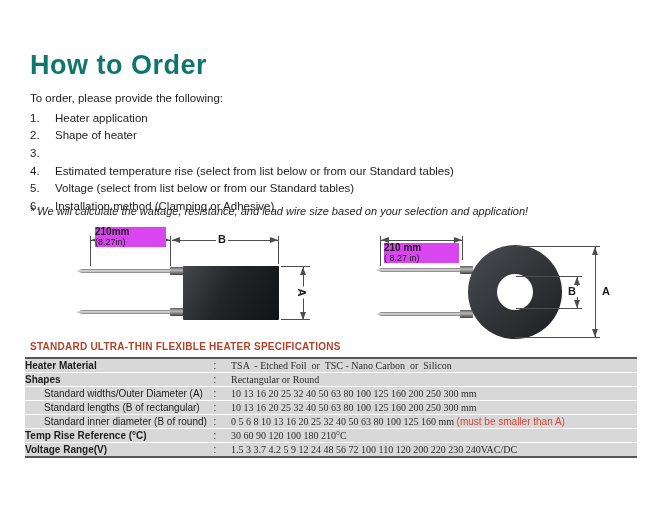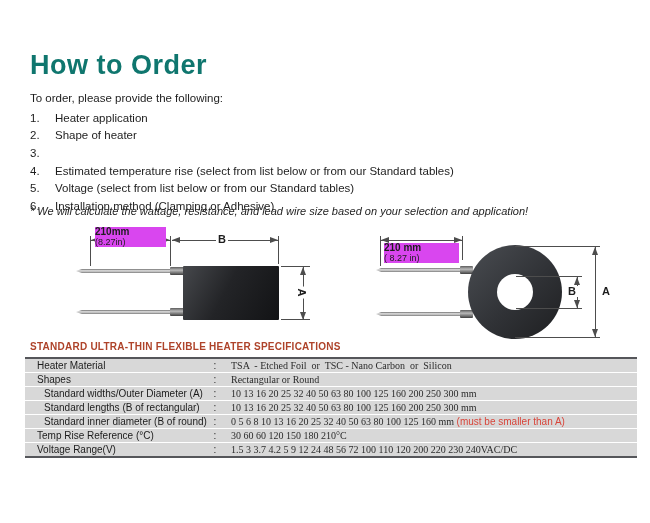--- a/index.html
+++ b/index.html
@@ -40,21 +40,21 @@
   .ferrule{position:absolute;width:14px;height:8px;border-radius:1px;
     background:linear-gradient(to bottom,#5c5c5c,#b9b9b9 40%,#3f3f3f);}
 
   
   .spec-title{left:30px;top:341px;font-size:10px;font-weight:700;color:#AE432A;letter-spacing:.25px;}
   .spec-table{position:absolute;left:25px;top:357px;width:612px;
     border-top:2px solid #55565a;border-bottom:2px solid #55565a;}
   .trow{display:flex;align-items:center;height:13px;background:#d8d8d8;border-bottom:1px solid #ffffff;
     font-size:10px;color:#2b2b2b;}
   .trow:last-child{border-bottom:none;}
-  .trow .lbl{box-sizing:border-box;width:182px;padding-left:12px;font-weight:400;color:#1c1c1c;white-space:nowrap;}
+  .trow .lbl{box-sizing:border-box;width:182px;padding-left:0;font-weight:700;color:#1c1c1c;white-space:nowrap;}
   .trow.sub .lbl{font-weight:400;padding-left:19px;}
   .trow .cln{width:16px;text-align:center;}
   .trow .val{margin-left:8px;white-space:pre;font-family:Liberation Serif, serif;}
   .red{color:#D8453A;white-space:pre;}
 </style>
 </head>
 <body>
 
 <div class="abs page-title">How to Order</div>
 <div class="abs intro">To order, please provide the following:</div>
@@ -178,20 +178,20 @@
   </div>
   <div class="trow sub">
     <span class="lbl">Standard inner diameter (B of round)</span>
     <span class="cln">:</span>
     <span class="val">0 5 6 8 10 13 16 20 25 32 40 50 63 80 100 125 160 mm </span>
     <span class="red">(must be smaller than A)</span>
   </div>
   <div class="trow">
     <span class="lbl">Temp Rise Reference (°C)</span>
     <span class="cln">:</span>
-    <span class="val">30 60 60 120 150 180 210°C</span>
+    <span class="val">30 60 90 120 100 180 210°C</span>
   </div>
   <div class="trow">
     <span class="lbl">Voltage Range(V)</span>
     <span class="cln">:</span>
     <span class="val">1.5 3 3.7 4.2 5 9 12 24 48 56 72 100 110 120 200 220 230 240VAC/DC</span>
   </div>
 </div>
 
 </body></html>

